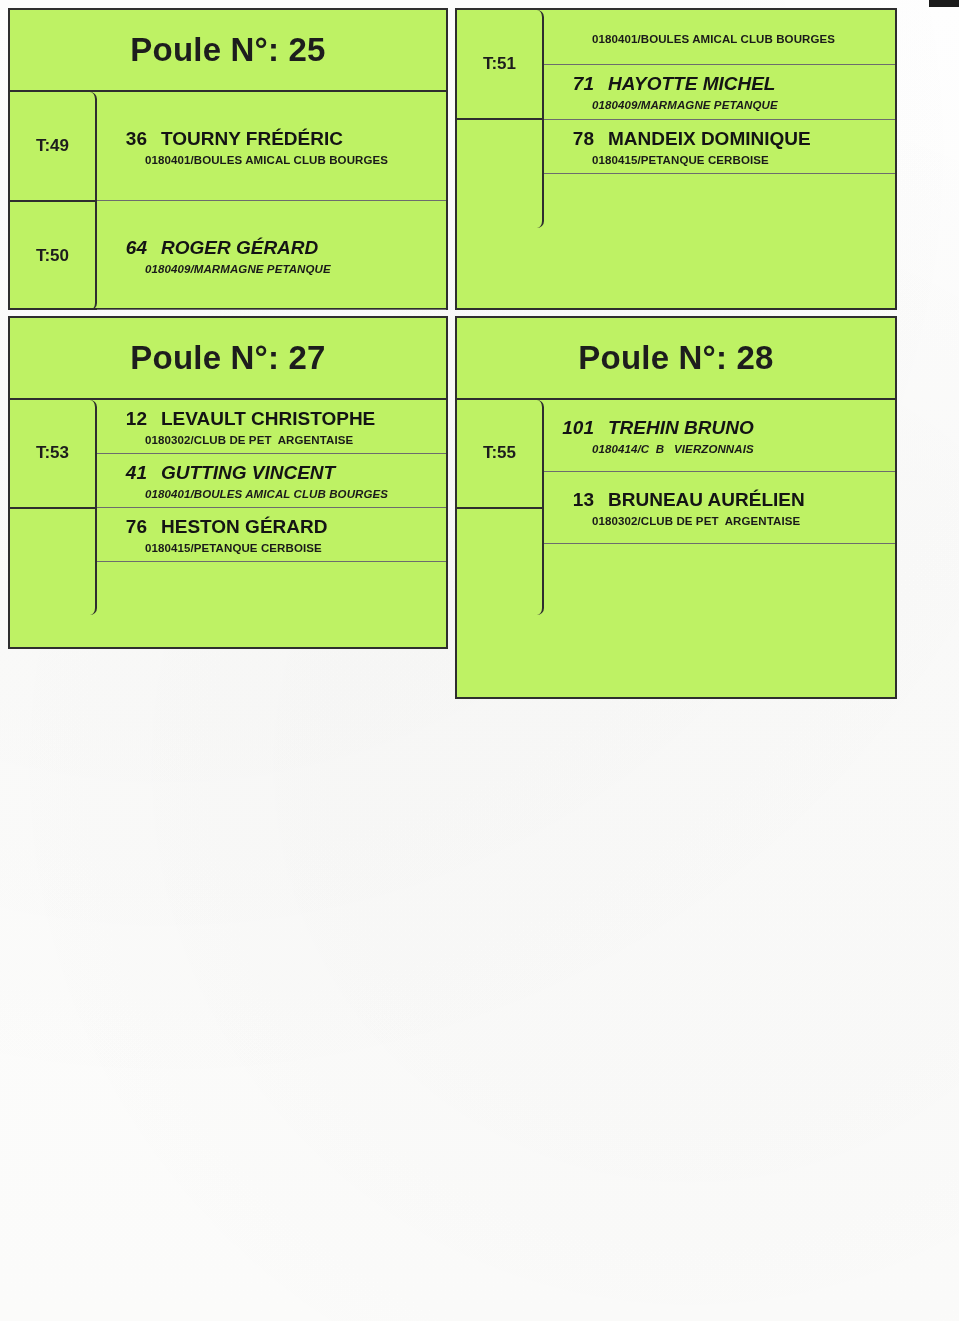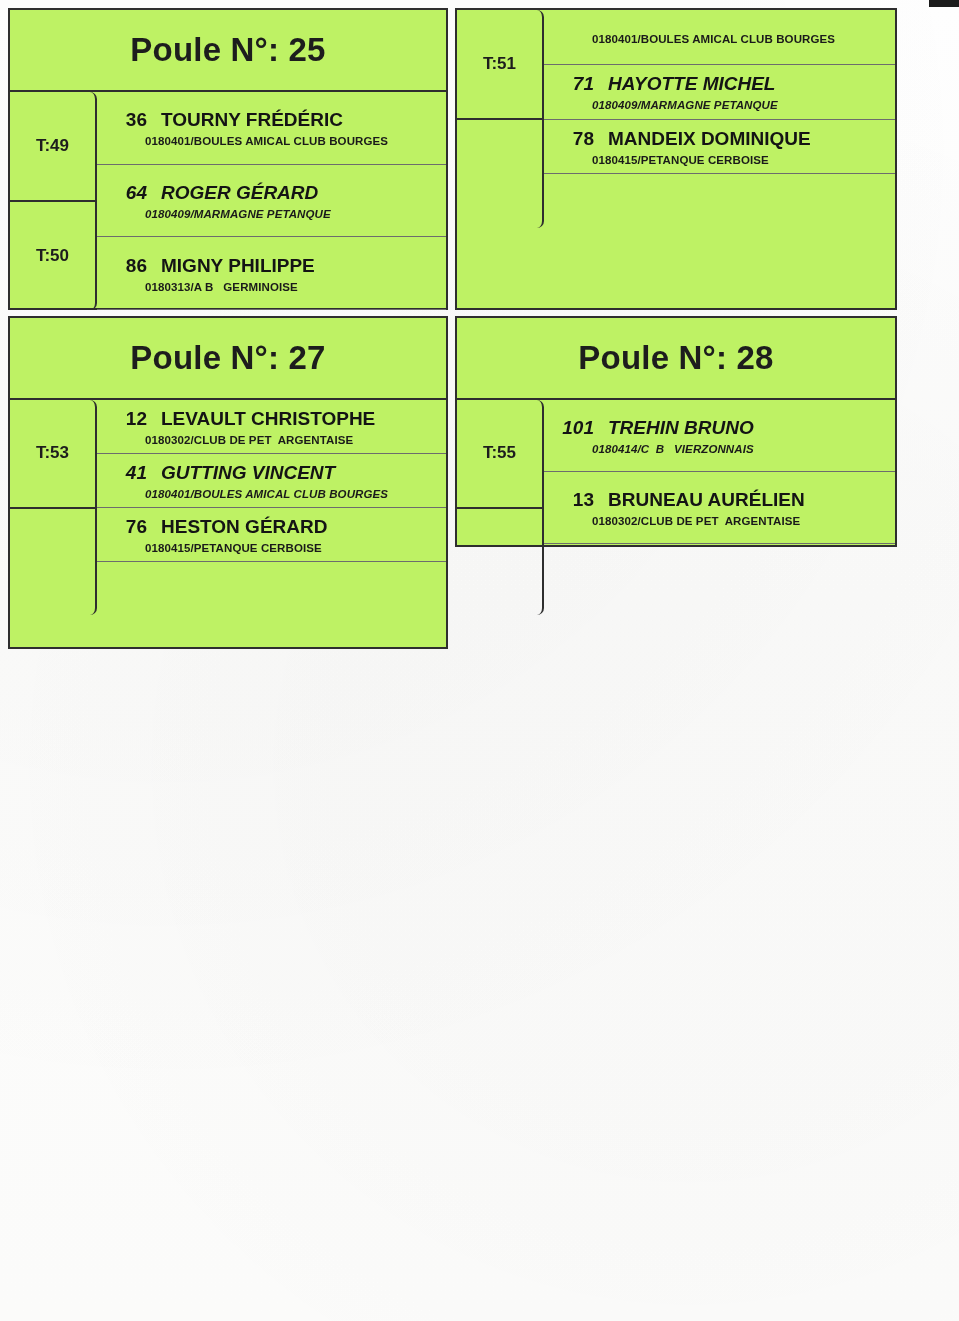--- a/index.html
+++ b/index.html
@@ -186,27 +186,20 @@
           </div>
           <div class="player-club">0180401/BOULES AMICAL CLUB BOURGES</div>
         </div>
         <div class="player-cell rule italic">
           <div class="player-line">
             <span class="player-num">64</span>
             <span class="player-name">ROGER GÉRARD</span>
           </div>
           <div class="player-club">0180409/MARMAGNE PETANQUE</div>
         </div>
-        <div class="player-cell rule">
-          <div class="player-line">
-            <span class="player-num">86</span>
-            <span class="player-name">MIGNY PHILIPPE</span>
-          </div>
-          <div class="player-club">0180313/A B   GERMINOISE</div>
-        </div>
       </div>
     </div>
   </div>
 
   <div class="poule" style="left:455px; top:8px; width:442px; height:302px;">
     <div class="poule-body">
       <div class="t-col">
         <div class="t-cell divider">T:51</div>
         <div class="t-cell"></div>
       </div>
@@ -274,21 +267,21 @@
           <div class="player-line">
             <span class="player-num"></span>
             <span class="player-name"></span>
           </div>
           <div class="player-club"></div>
         </div>
       </div>
     </div>
   </div>
 
-  <div class="poule" style="left:455px; top:316px; width:442px; height:231px;">
+  <div class="poule" style="left:455px; top:316px; width:442px; height:383px;">
     <div class="poule-header">
       <div class="poule-title">Poule N°: 28</div>
     </div>
     <div class="poule-body" style="height:215px;">
       <div class="t-col">
         <div class="t-cell divider">T:55</div>
         <div class="t-cell"></div>
       </div>
       <div class="players-col">
         <div class="player-cell rule italic">

